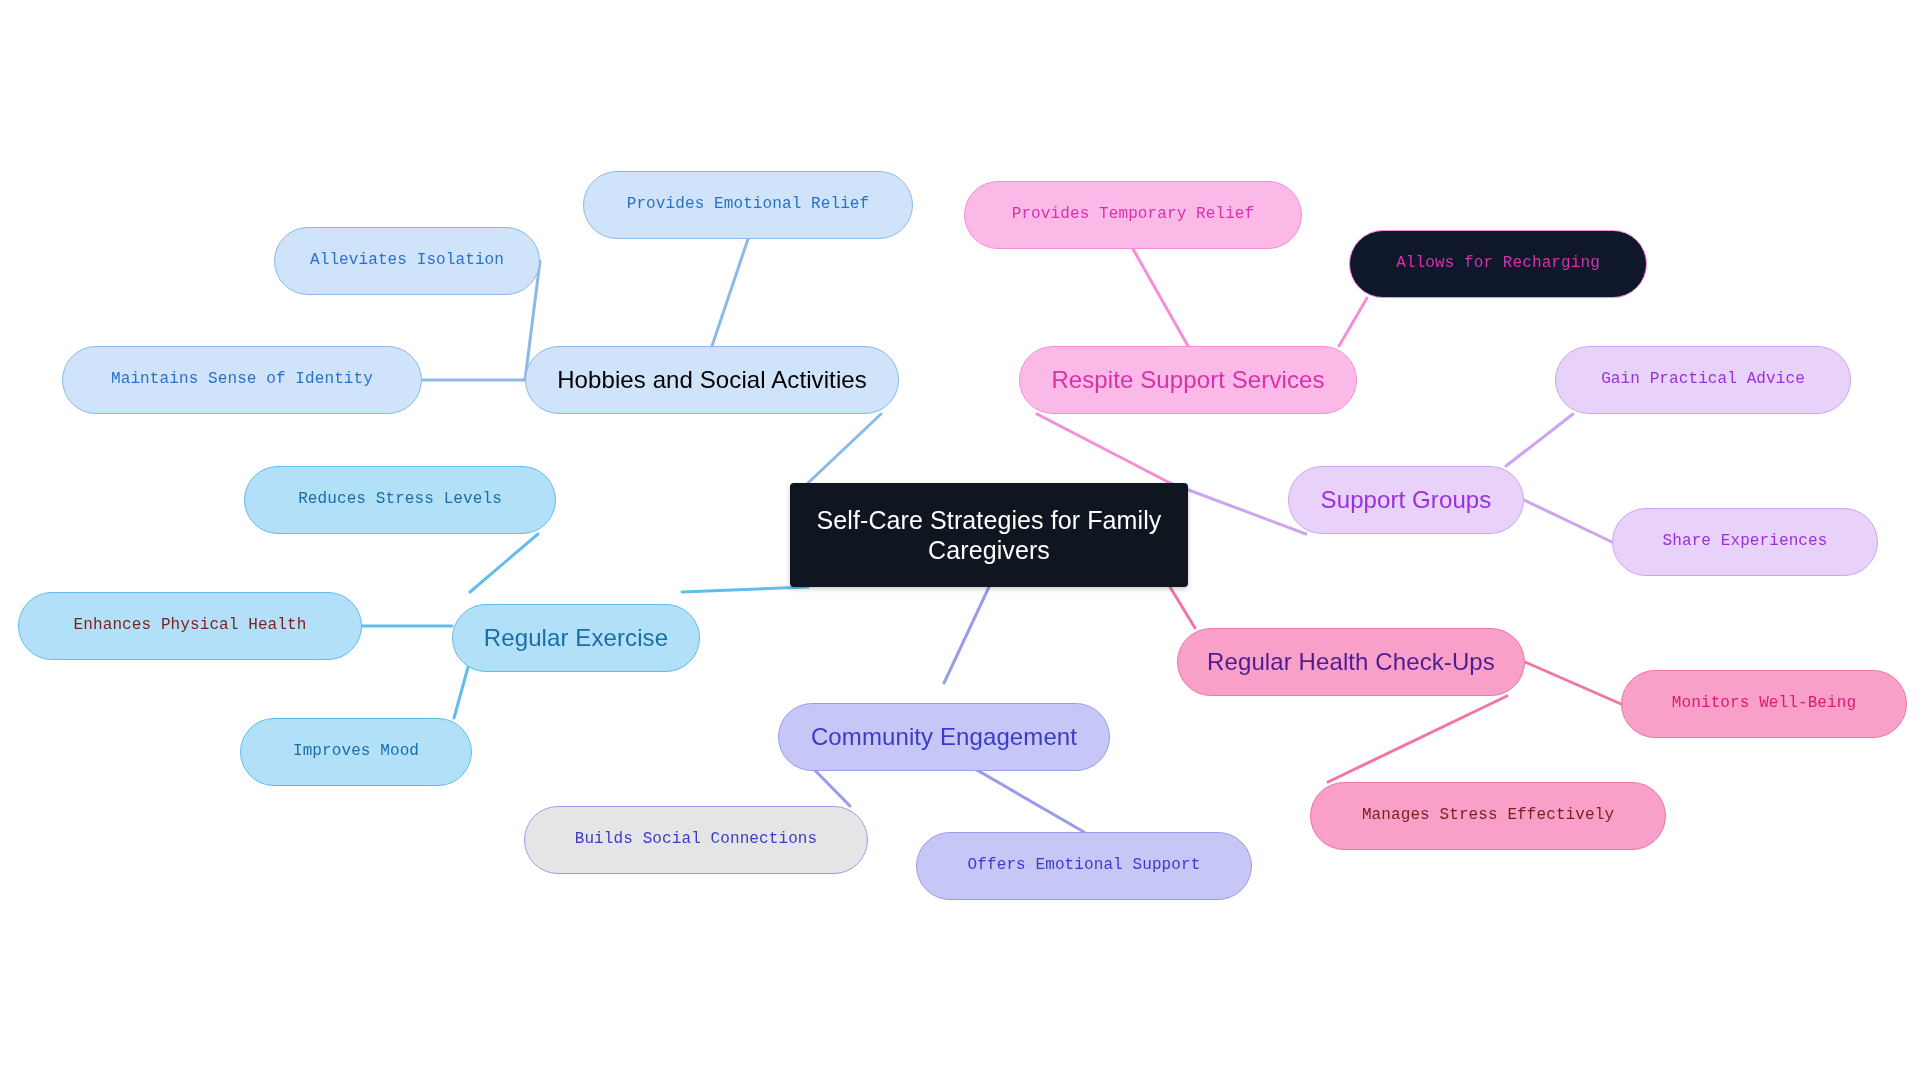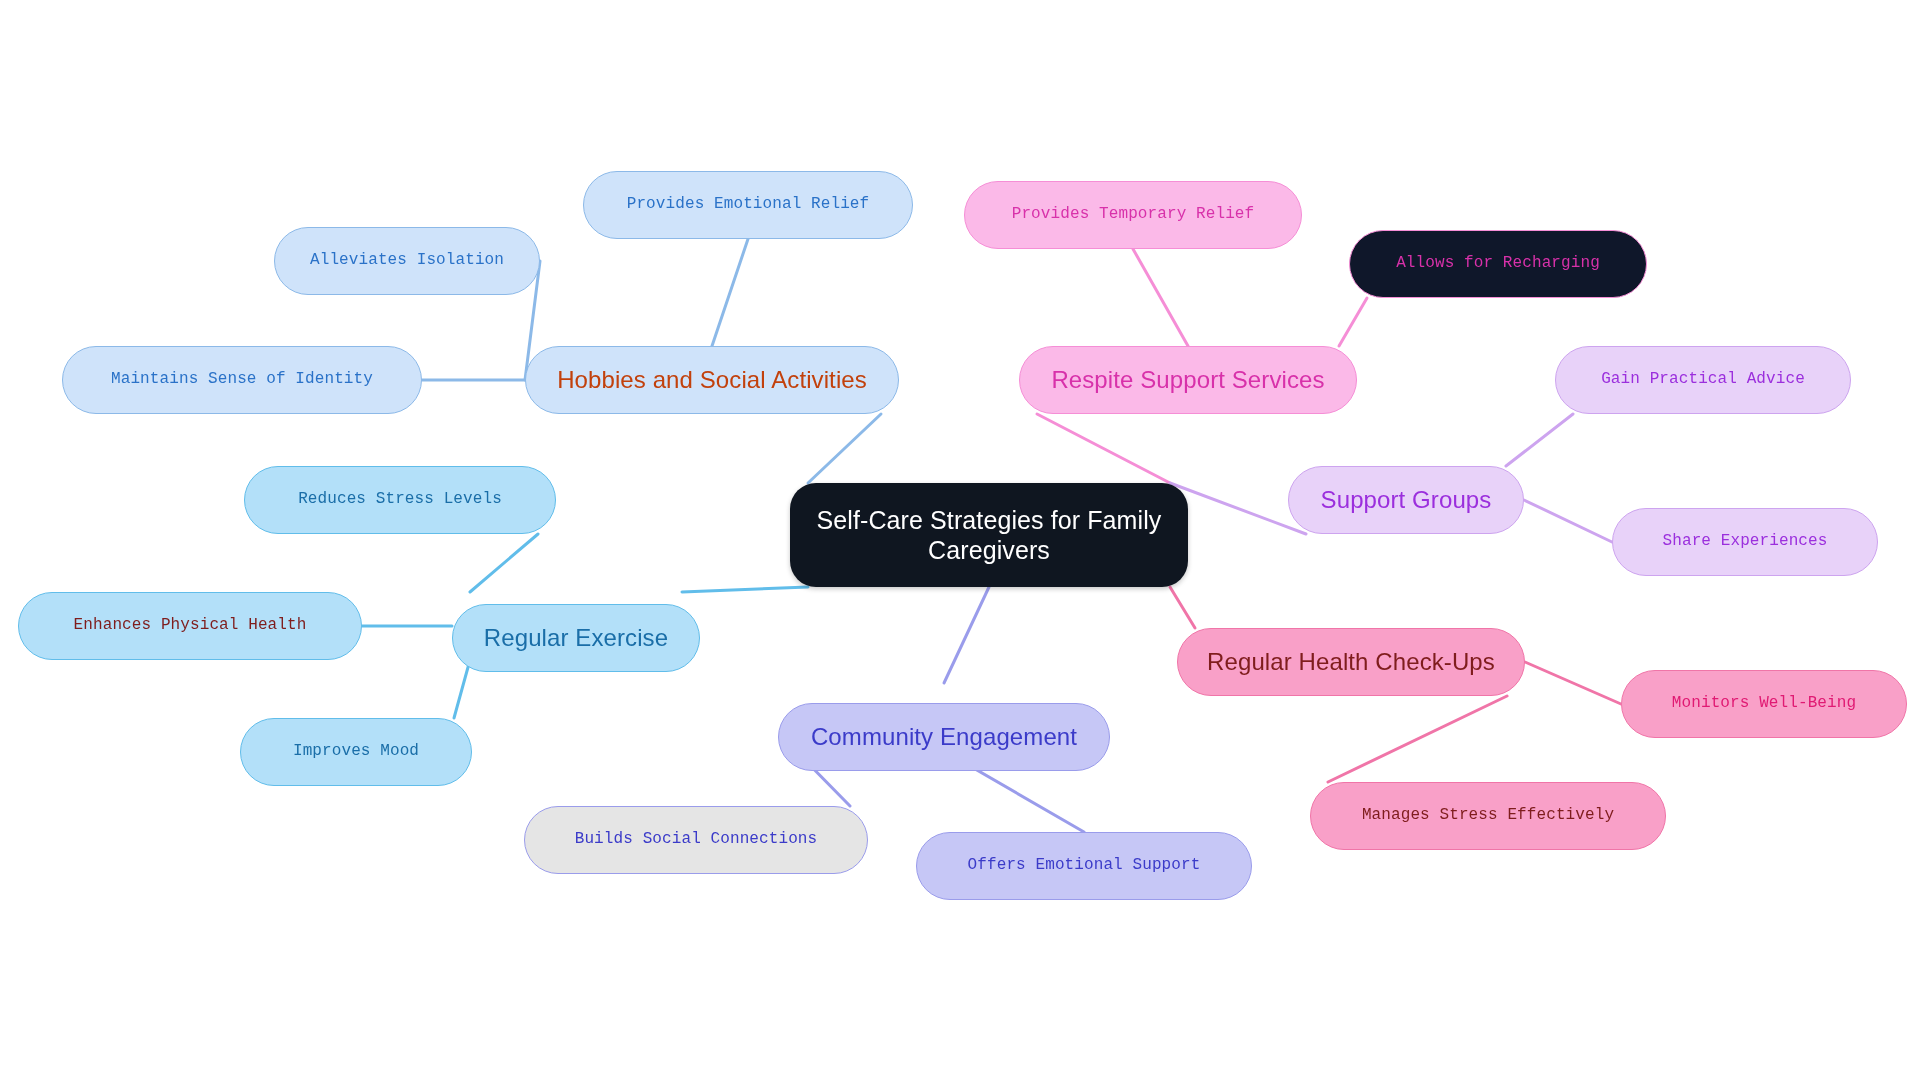--- a/index.html
+++ b/index.html
@@ -40,21 +40,21 @@
     border-radius: 999px;
     border-style: solid;
     border-width: 1px;
     line-height: 1.22;
     letter-spacing: 0.1px;
     white-space: nowrap;
     user-select: none;
   }
   .node-root {
     white-space: normal;
-    border-radius: 26px;
+    border-radius: 4px;
     border-width: 0;
     box-shadow: 0 2px 5px rgba(0,0,0,0.22);
     padding: 9px 22px;
   }
   .node-branch {
     font-size: 24px;
   }
   .node-leaf {
     font-size: 16px;
     font-family: Liberation Mono, monospace;
@@ -88,21 +88,21 @@
     </svg>
 <div class="node node-leaf" style="left: 583px; top: 171px; width: 330px; height: 68px; background: rgb(207, 227, 250); color: rgb(42, 114, 200); border-color: rgb(140, 185, 232);">
       <span>Provides Emotional Relief</span>
     </div>
     <div class="node node-leaf" style="left: 274px; top: 227px; width: 266px; height: 68px; background: rgb(207, 227, 250); color: rgb(42, 114, 200); border-color: rgb(140, 185, 232);">
       <span>Alleviates Isolation</span>
     </div>
     <div class="node node-leaf" style="left: 62px; top: 346px; width: 360px; height: 68px; background: rgb(207, 227, 250); color: rgb(42, 114, 200); border-color: rgb(140, 185, 232);">
       <span>Maintains Sense of Identity</span>
     </div>
-    <div class="node node-branch" style="left: 525px; top: 346px; width: 374px; height: 68px; background: rgb(207, 227, 250); color: #c2410c; border-color: rgb(140, 185, 232);">
+    <div class="node node-branch" style="left: 525px; top: 346px; width: 374px; height: 68px; background: rgb(207, 227, 250); color: #000000; border-color: rgb(140, 185, 232);">
       <span>Hobbies and Social Activities</span>
     </div>
     <div class="node node-leaf" style="left: 244px; top: 466px; width: 312px; height: 68px; background: rgb(179, 224, 249); color: rgb(26, 110, 168); border-color: rgb(97, 189, 234);">
       <span>Reduces Stress Levels</span>
     </div>
     <div class="node node-leaf" style="left: 18px; top: 592px; width: 344px; height: 68px; background: rgb(179, 224, 249); color: #7f1d1d; border-color: rgb(97, 189, 234);">
       <span>Enhances Physical Health</span>
     </div>
     <div class="node node-leaf" style="left: 240px; top: 718px; width: 232px; height: 68px; background: rgb(179, 224, 249); color: rgb(26, 110, 168); border-color: rgb(97, 189, 234);">
       <span>Improves Mood</span>
@@ -136,19 +136,19 @@
     </div>
     <div class="node node-branch" style="left: 1288px; top: 466px; width: 236px; height: 68px; background: rgb(232, 210, 249); color: rgb(155, 47, 221); border-color: rgb(205, 164, 239);">
       <span>Support Groups</span>
     </div>
     <div class="node node-leaf" style="left: 1621px; top: 670px; width: 286px; height: 68px; background: rgb(249, 160, 200); color: rgb(224, 26, 115); border-color: rgb(240, 117, 168);">
       <span>Monitors Well-Being</span>
     </div>
     <div class="node node-leaf" style="left: 1310px; top: 782px; width: 356px; height: 68px; background: rgb(249, 160, 200); color: #7f1d1d; border-color: rgb(240, 117, 168);">
       <span>Manages Stress Effectively</span>
     </div>
-    <div class="node node-branch" style="left: 1177px; top: 628px; width: 348px; height: 68px; background: rgb(249, 160, 200); color: #7f1d1d; border-color: rgb(240, 117, 168);">
+    <div class="node node-branch" style="left: 1177px; top: 628px; width: 348px; height: 68px; background: rgb(249, 160, 200); color: #4c1d95; border-color: rgb(240, 117, 168);">
       <span>Regular Health Check-Ups</span>
     </div>
     <div class="node node-root" style="left: 790px; top: 483px; width: 398px; height: 104px; background: rgb(15, 22, 32); color: rgb(255, 255, 255); font-size: 25px;">
       <span>Self-Care Strategies for Family Caregivers</span>
     </div>
   </div>
 
 </body></html>

